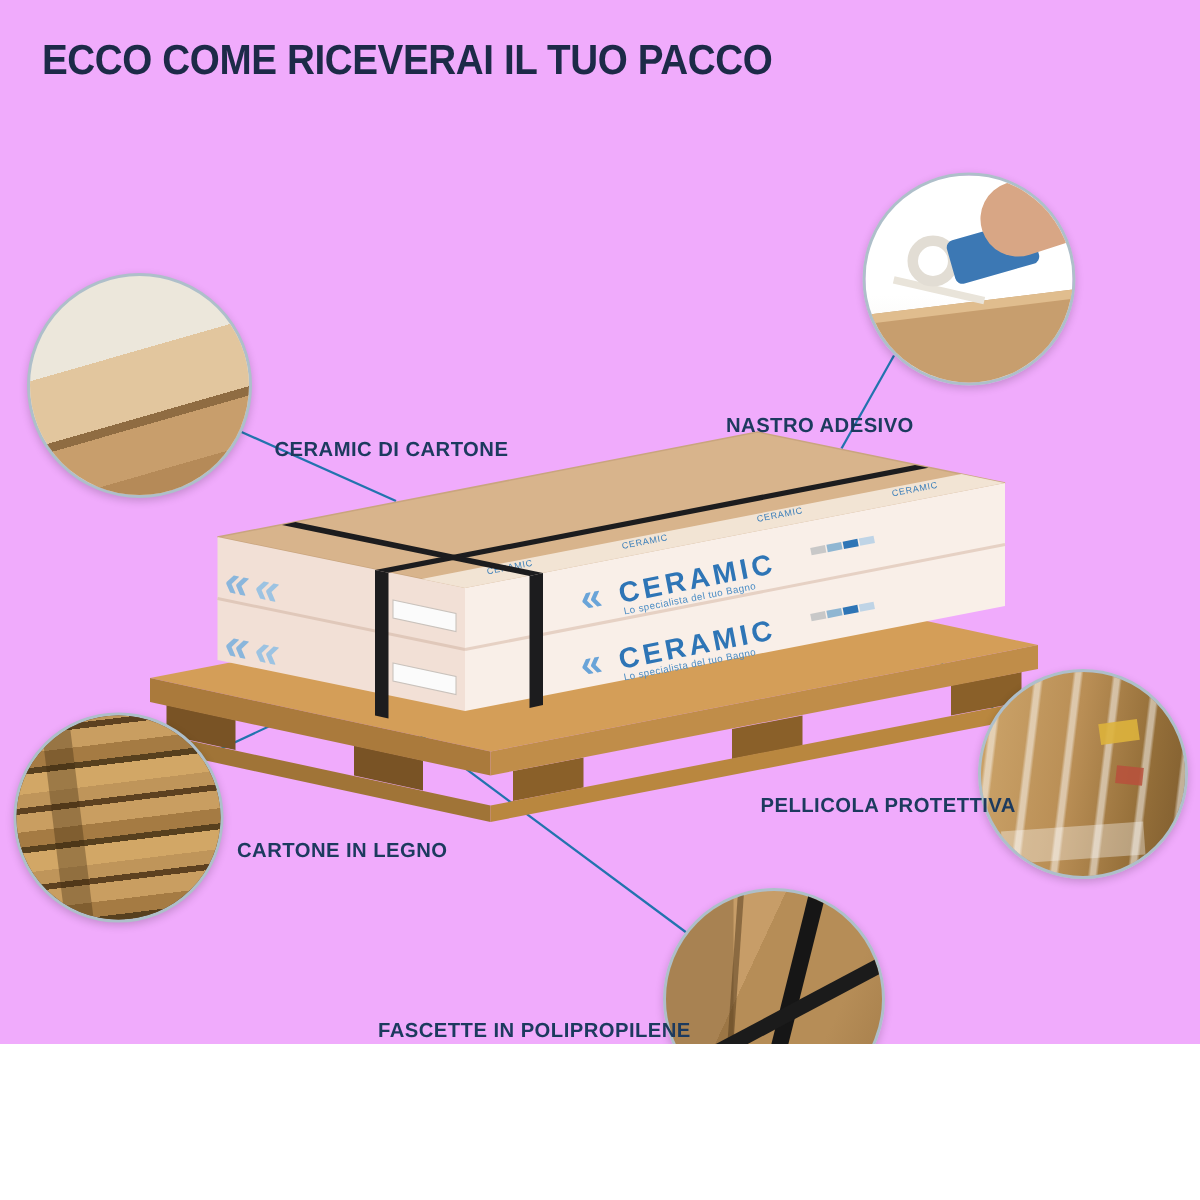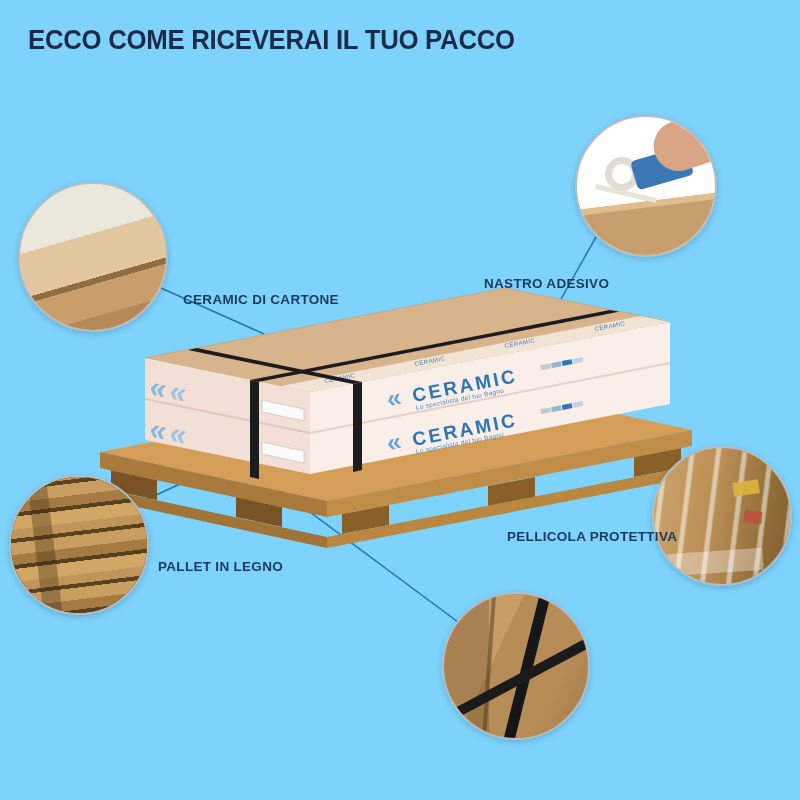--- a/index.html
+++ b/index.html
@@ -1,17 +1,17 @@
 <!DOCTYPE html>
 <html><head>
 <meta charset="utf-8">
 <style>
   html,body { margin:0; padding:0; background:#ffffff; }
   .stage {
-    position:relative; width:800px; height:800px; background:#7dd3fc;
+    position:relative; width:800px; height:696px; background:#f0abfc;
     overflow:hidden; font-family:"Liberation Sans", sans-serif;
   }
   .page-title {
     position:absolute; left:28px; top:24px;
     font-size:28px; font-weight:700; color:#1d2a48;
     letter-spacing:-0.3px; white-space:nowrap;
     transform:scaleX(.92); transform-origin:left top;
   }
   .scene-svg { position:absolute; left:0; top:0; }
 
@@ -191,15 +191,16 @@
   <div class="circle p-strap" style="left:442px; top:592px; width:148px; height:148px;" title="strapped-box-photo">
     <div class="shade"></div>
     <div class="box-edge"></div>
     <div class="strap-a"></div>
     <div class="strap-b"></div>
   </div>
 
   <div class="callout-label" style="left:183px; top:260px;">CERAMIC DI CARTONE</div>
   <div class="callout-label" style="left:484px; top:244px;">NASTRO ADESIVO</div>
   <div class="callout-label" style="left:507px; top:497px;">PELLICOLA PROTETTIVA</div>
-  <div class="callout-label" style="left:158px; top:527px;">PALLET IN LEGNO</div>
+  <div class="callout-label" style="left:158px; top:527px;">CARTONE IN LEGNO</div>
+  <div class="callout-label" style="left:252px; top:647px;">FASCETTE IN POLIPROPILENE</div>
 
 </div>
 
 </body></html>

